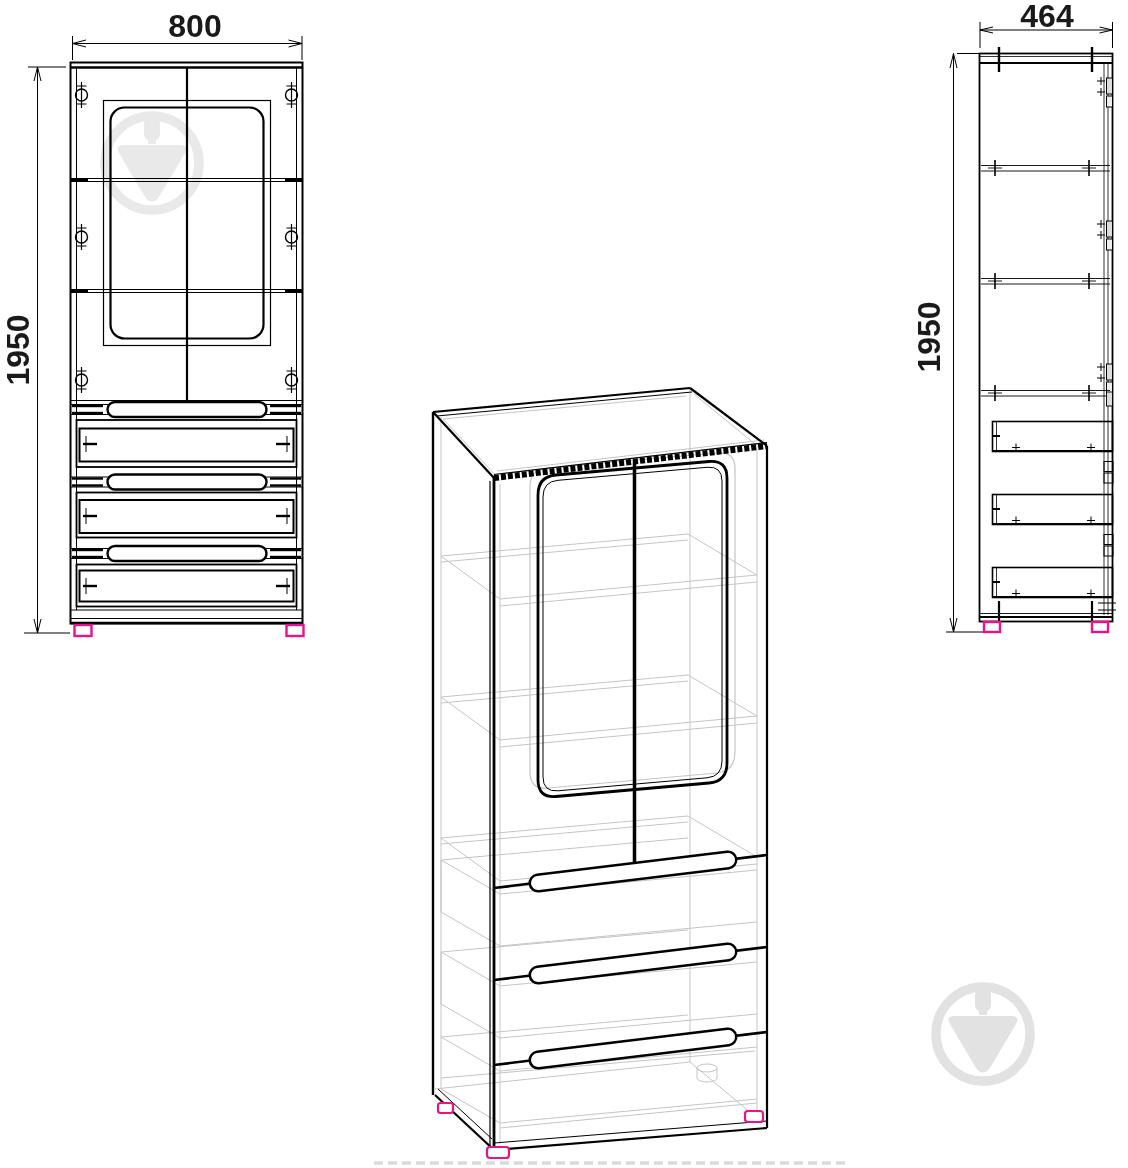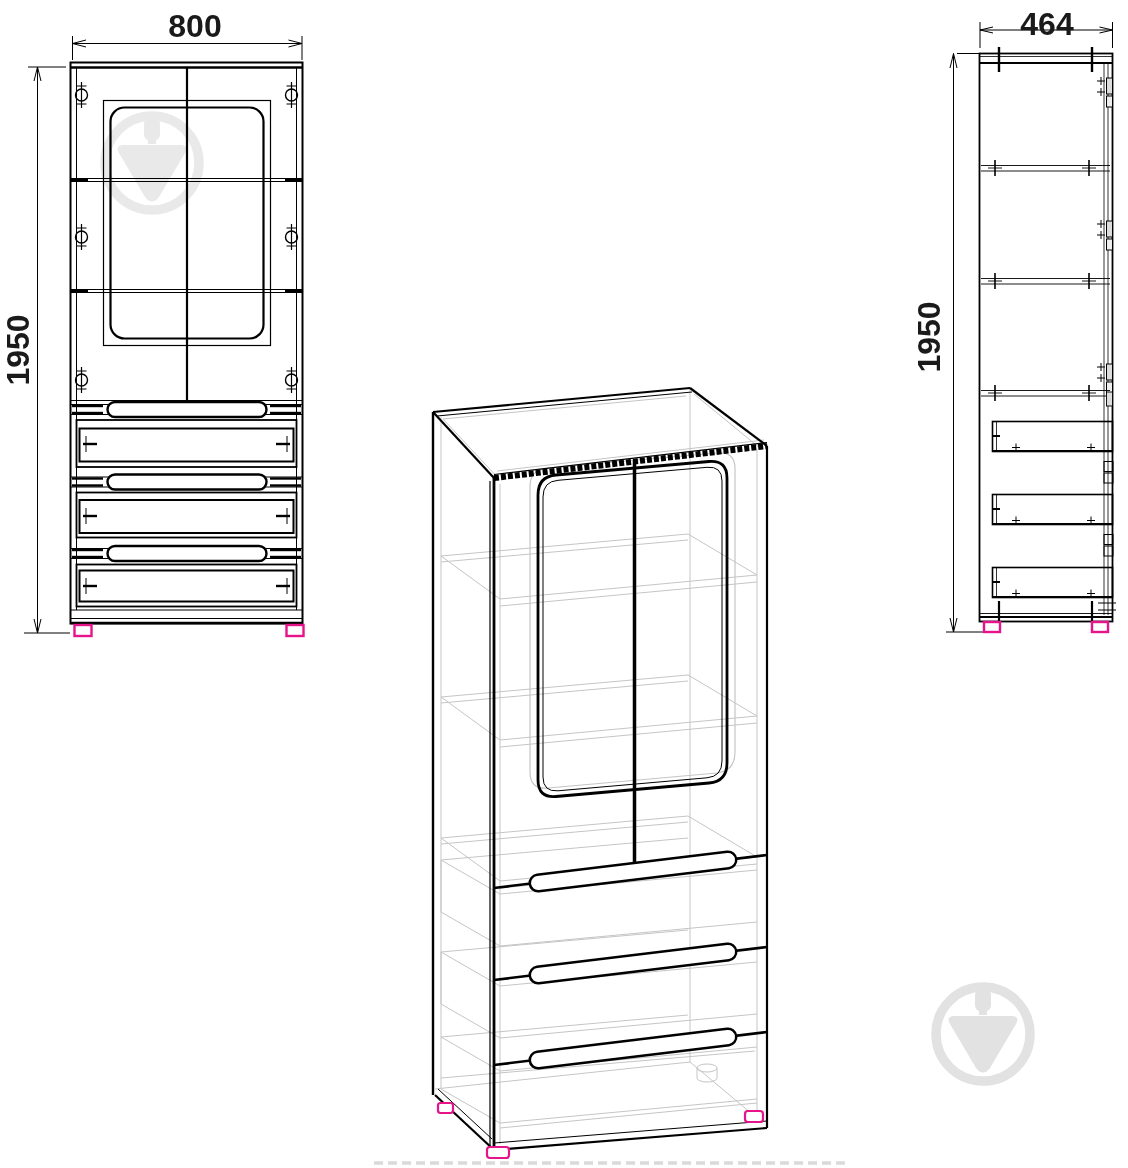--- a/index.html
+++ b/index.html
@@ -385,15 +385,15 @@
     </g>
 
     <rect x="438" y="1103" width="15" height="10" rx="2.5" fill="#fff" stroke="#e6138b" stroke-width="2.2"></rect>
     <rect x="487" y="1147" width="22" height="11" rx="3" fill="#fff" stroke="#e6138b" stroke-width="2.2"></rect>
     <rect x="745" y="1111" width="18" height="11" rx="3" fill="#fff" stroke="#e6138b" stroke-width="2.2"></rect>
   </g>
 </svg>
 
   <div class="dim-label" style="left:195px;top:26px;">800</div>
   <div class="dim-label vert" style="left:18px;top:350px;">1950</div>
-  <div class="dim-label" style="left:1047px;top:16px;margin-top:8px;">464</div>
+  <div class="dim-label" style="left:1047px;top:16px;">464</div>
   <div class="dim-label vert" style="left:929px;top:337px;">1950</div>
 </div>
 
 </body></html>

